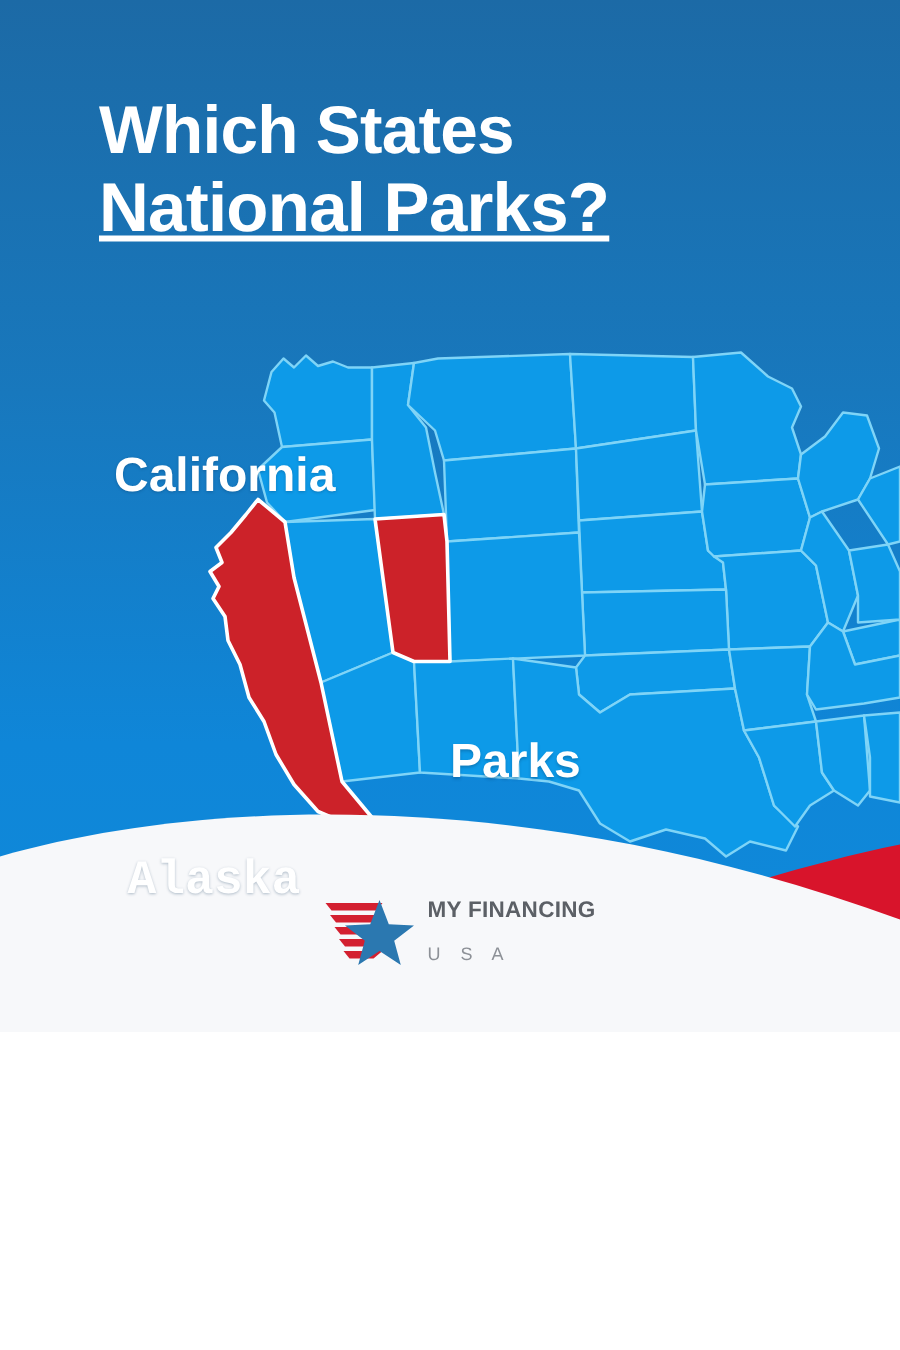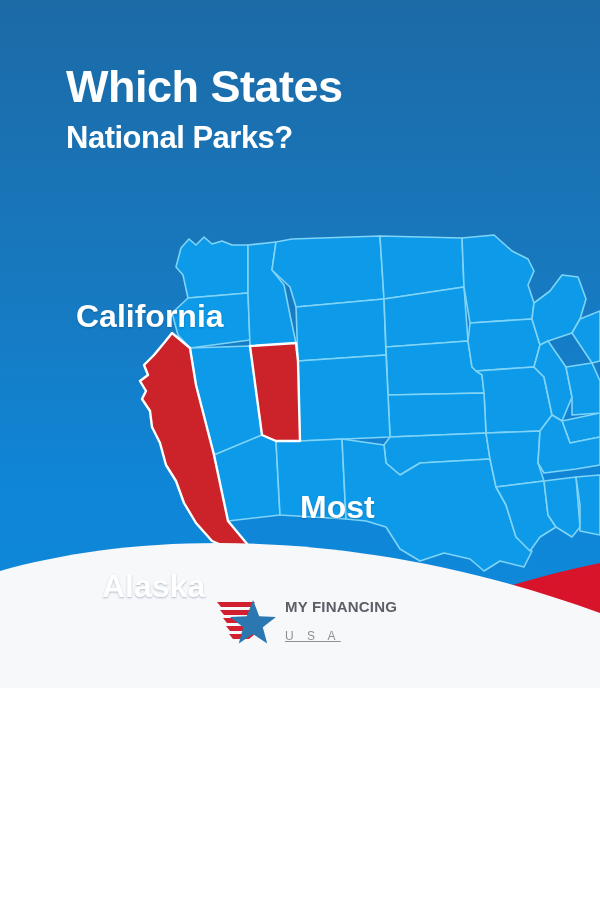--- a/index.html
+++ b/index.html
@@ -36,26 +36,27 @@
   }
   .title-line2 {
     font-size: 28px;
     font-weight: bold;
     line-height: 34px;
     letter-spacing: -0.2px;
     margin-top: 2px;
     white-space: nowrap;
   }
   .title-line3 {
-    font-size: 31px;
+    font-size: 46px;
     font-weight: bold;
     line-height: 50px;
     letter-spacing: -0.5px;
     margin-top: 1px;
     white-space: nowrap;
+    text-decoration: underline;
   }
 
   
   #map-wrap {
     position: absolute;
     left: 0;
     top: 215px;
     width: 600px;
     height: 520px;
     z-index: 3;
@@ -66,21 +67,21 @@
   .state-label {
     position: absolute;
     color: #ffffff;
     font-weight: bold;
     z-index: 5;
     white-space: nowrap;
     text-shadow: 0 1px 2px rgba(10,50,85,0.30);
   }
   #label-california { left: 76px; top: 298px; font-size: 32px; }
   #label-utah       { left: 300px; top: 489px; font-size: 32px; }
-  #label-alaska     { left: 102px;  top: 568px; font-size: 32px; }
+  #label-alaska     { left: 85px;  top: 568px; font-size: 32px; font-family: Liberation Mono, monospace; }
 
   
   #waves {
     position: absolute;
     left: 0;
     bottom: 0;
     width: 600px;
     height: 165px;
     z-index: 4;
   }
@@ -108,21 +109,20 @@
     font-size: 15px;
     font-weight: bold;
     color: #5c6066;
     letter-spacing: 0.2px;
   }
   .logo-secondary {
     font-size: 12px;
     color: #8d9197;
     letter-spacing: 5px;
     margin-top: 16px;
-    text-decoration: underline;
   }
 </style>
 </head>
 <body>
 
 <div id="poster">
 
   <div class="title-block">
     <div class="title-line1">Which States</div>
     <div class="title-line3">National Parks?</div>
@@ -215,21 +215,21 @@
         <ellipse cx="248" cy="470" rx="5" ry="4"></ellipse>
         <ellipse cx="272" cy="476" rx="5" ry="4"></ellipse>
         <ellipse cx="296" cy="482" rx="5" ry="4"></ellipse>
         <ellipse cx="318" cy="490" rx="5" ry="4"></ellipse>
         <ellipse cx="338" cy="498" rx="5" ry="4"></ellipse>
       </g>
     </svg>
   </div>
 
   <div class="state-label" id="label-california">California</div>
-  <div class="state-label" id="label-utah">Most</div>
+  <div class="state-label" id="label-utah">Parks</div>
   <div class="state-label" id="label-alaska">Alaska</div>
 
   <svg id="waves" viewBox="0 0 600 165" preserveAspectRatio="none" xmlns="http://www.w3.org/2000/svg">
     <path d="M600,40 C520,56 440,86 360,108 C450,112 530,120 600,132 Z" fill="#d8142b"></path>
     <path d="M0,48 C140,8 360,2 600,90 L600,165 L0,165 Z" fill="#f7f8fa"></path>
   </svg>
 
   <div id="logo">
     <svg id="logo-mark" width="64" height="48" viewBox="0 0 64 48" xmlns="http://www.w3.org/2000/svg">
       <g fill="#d32030">

